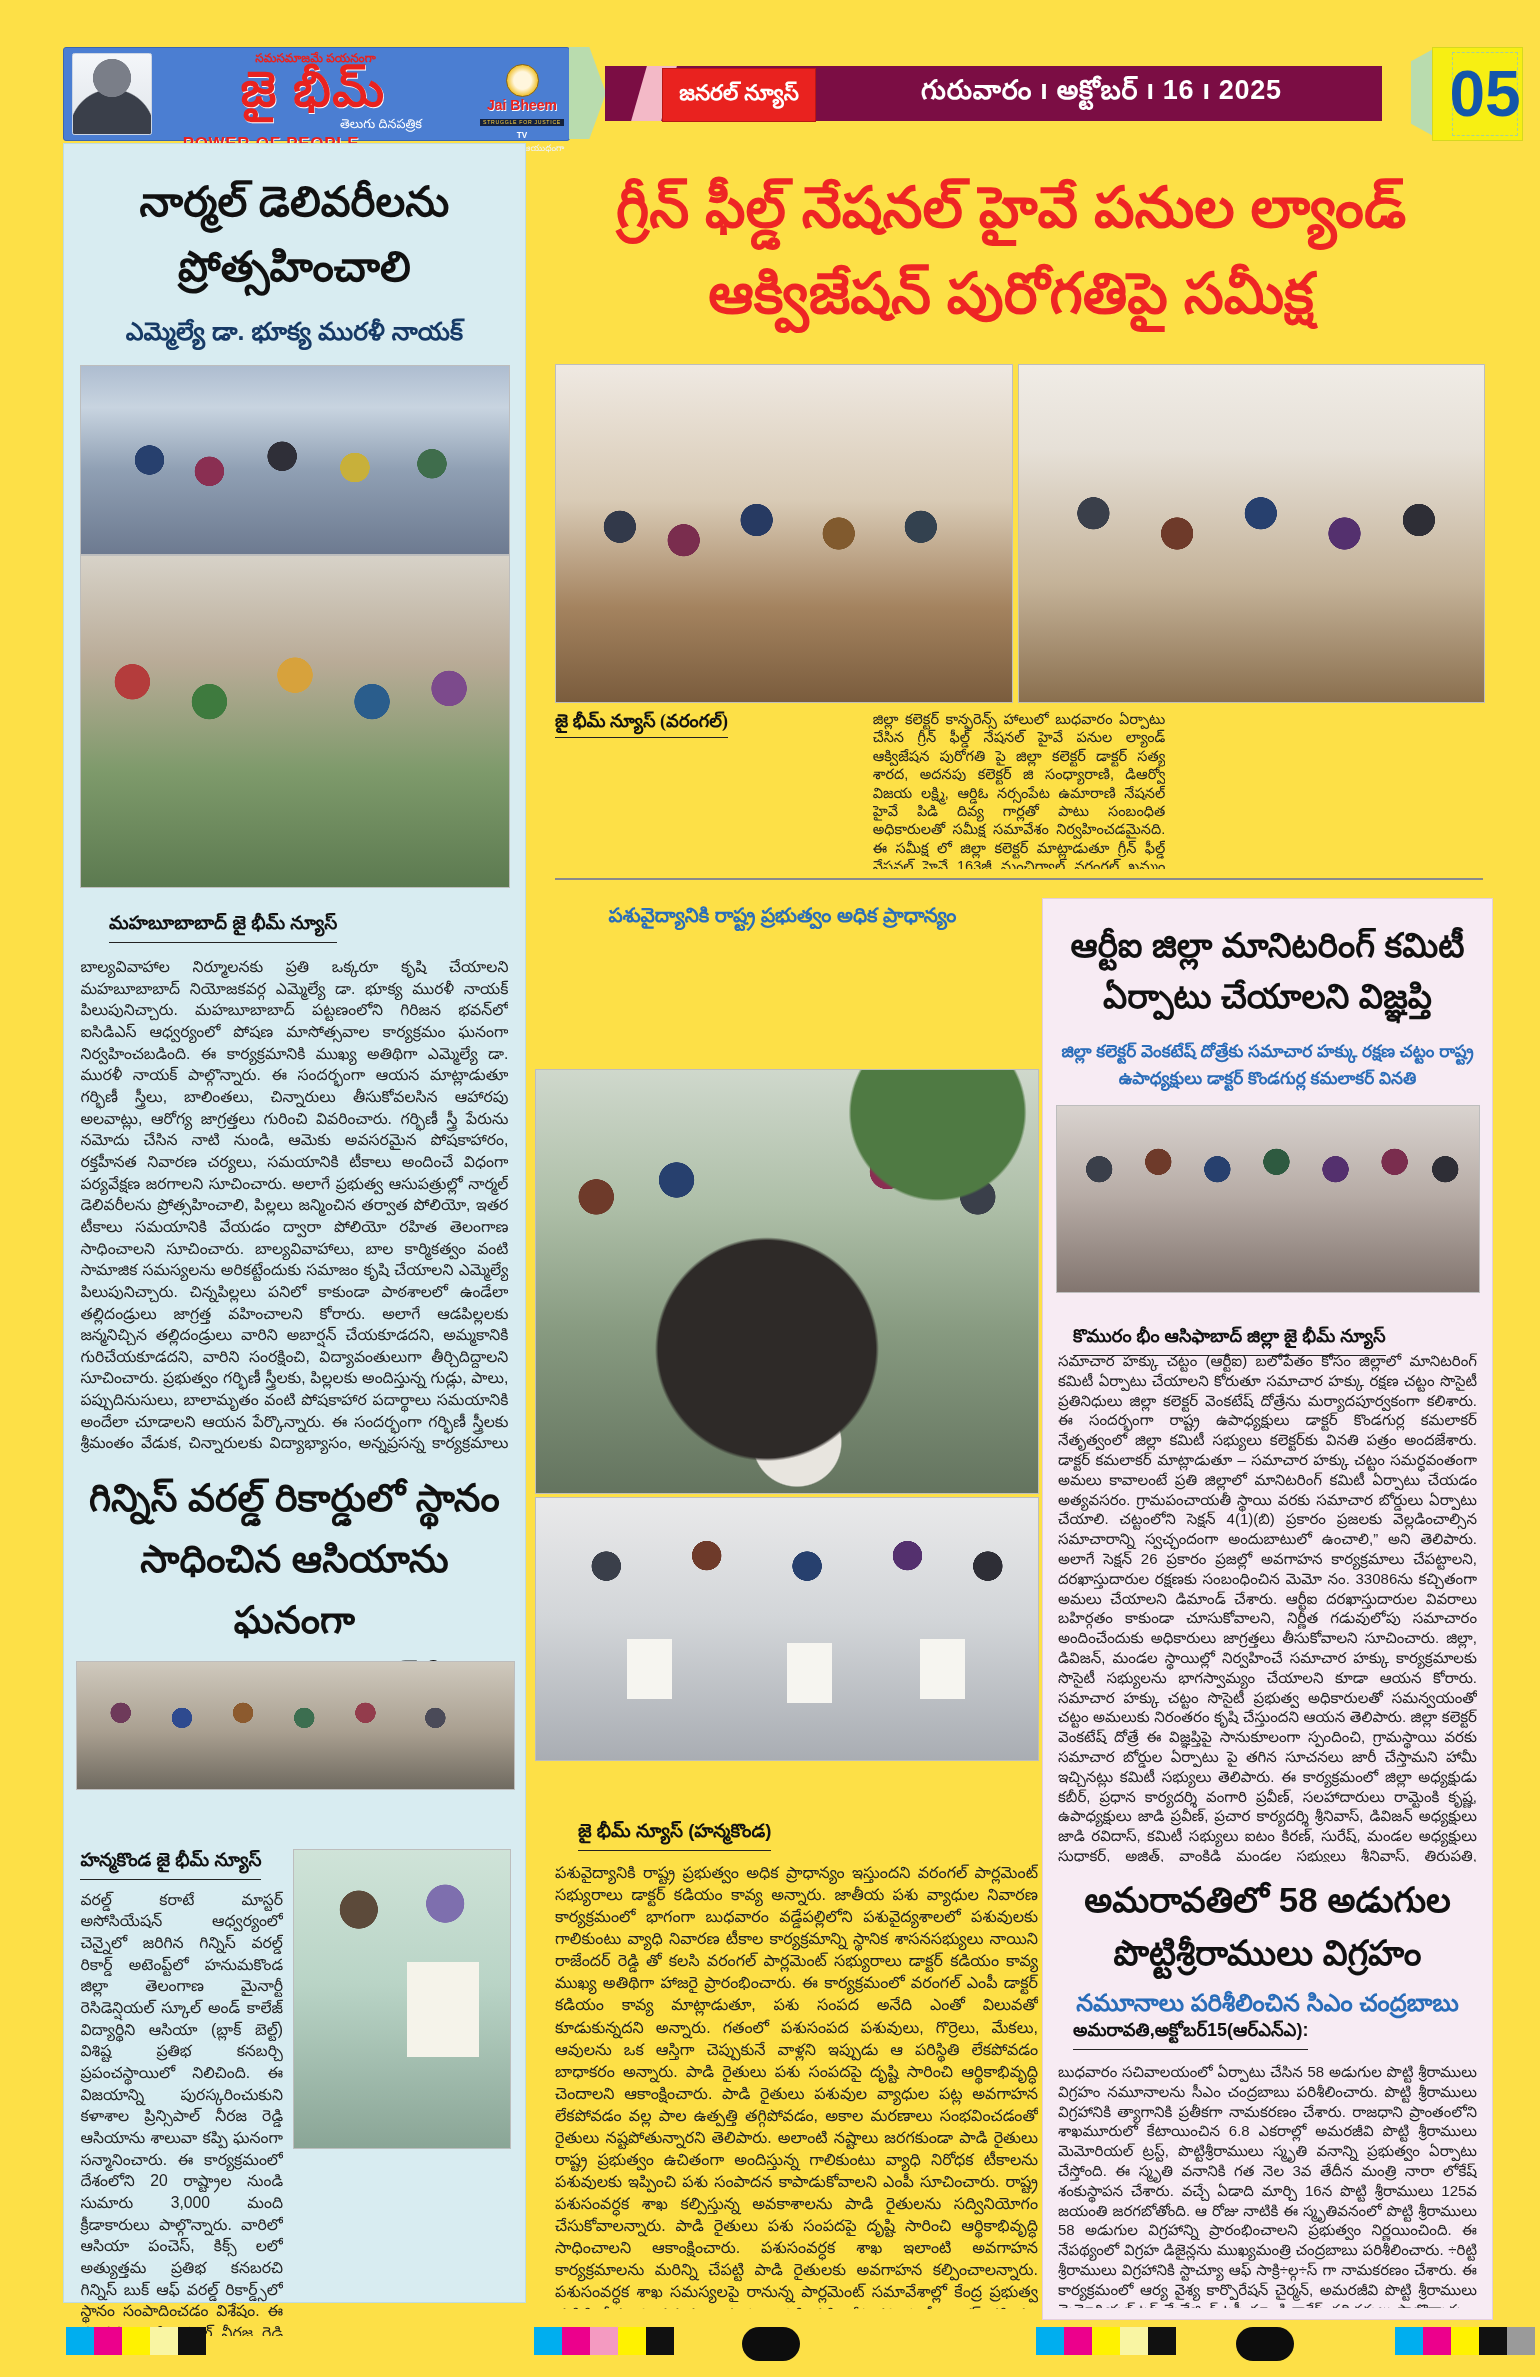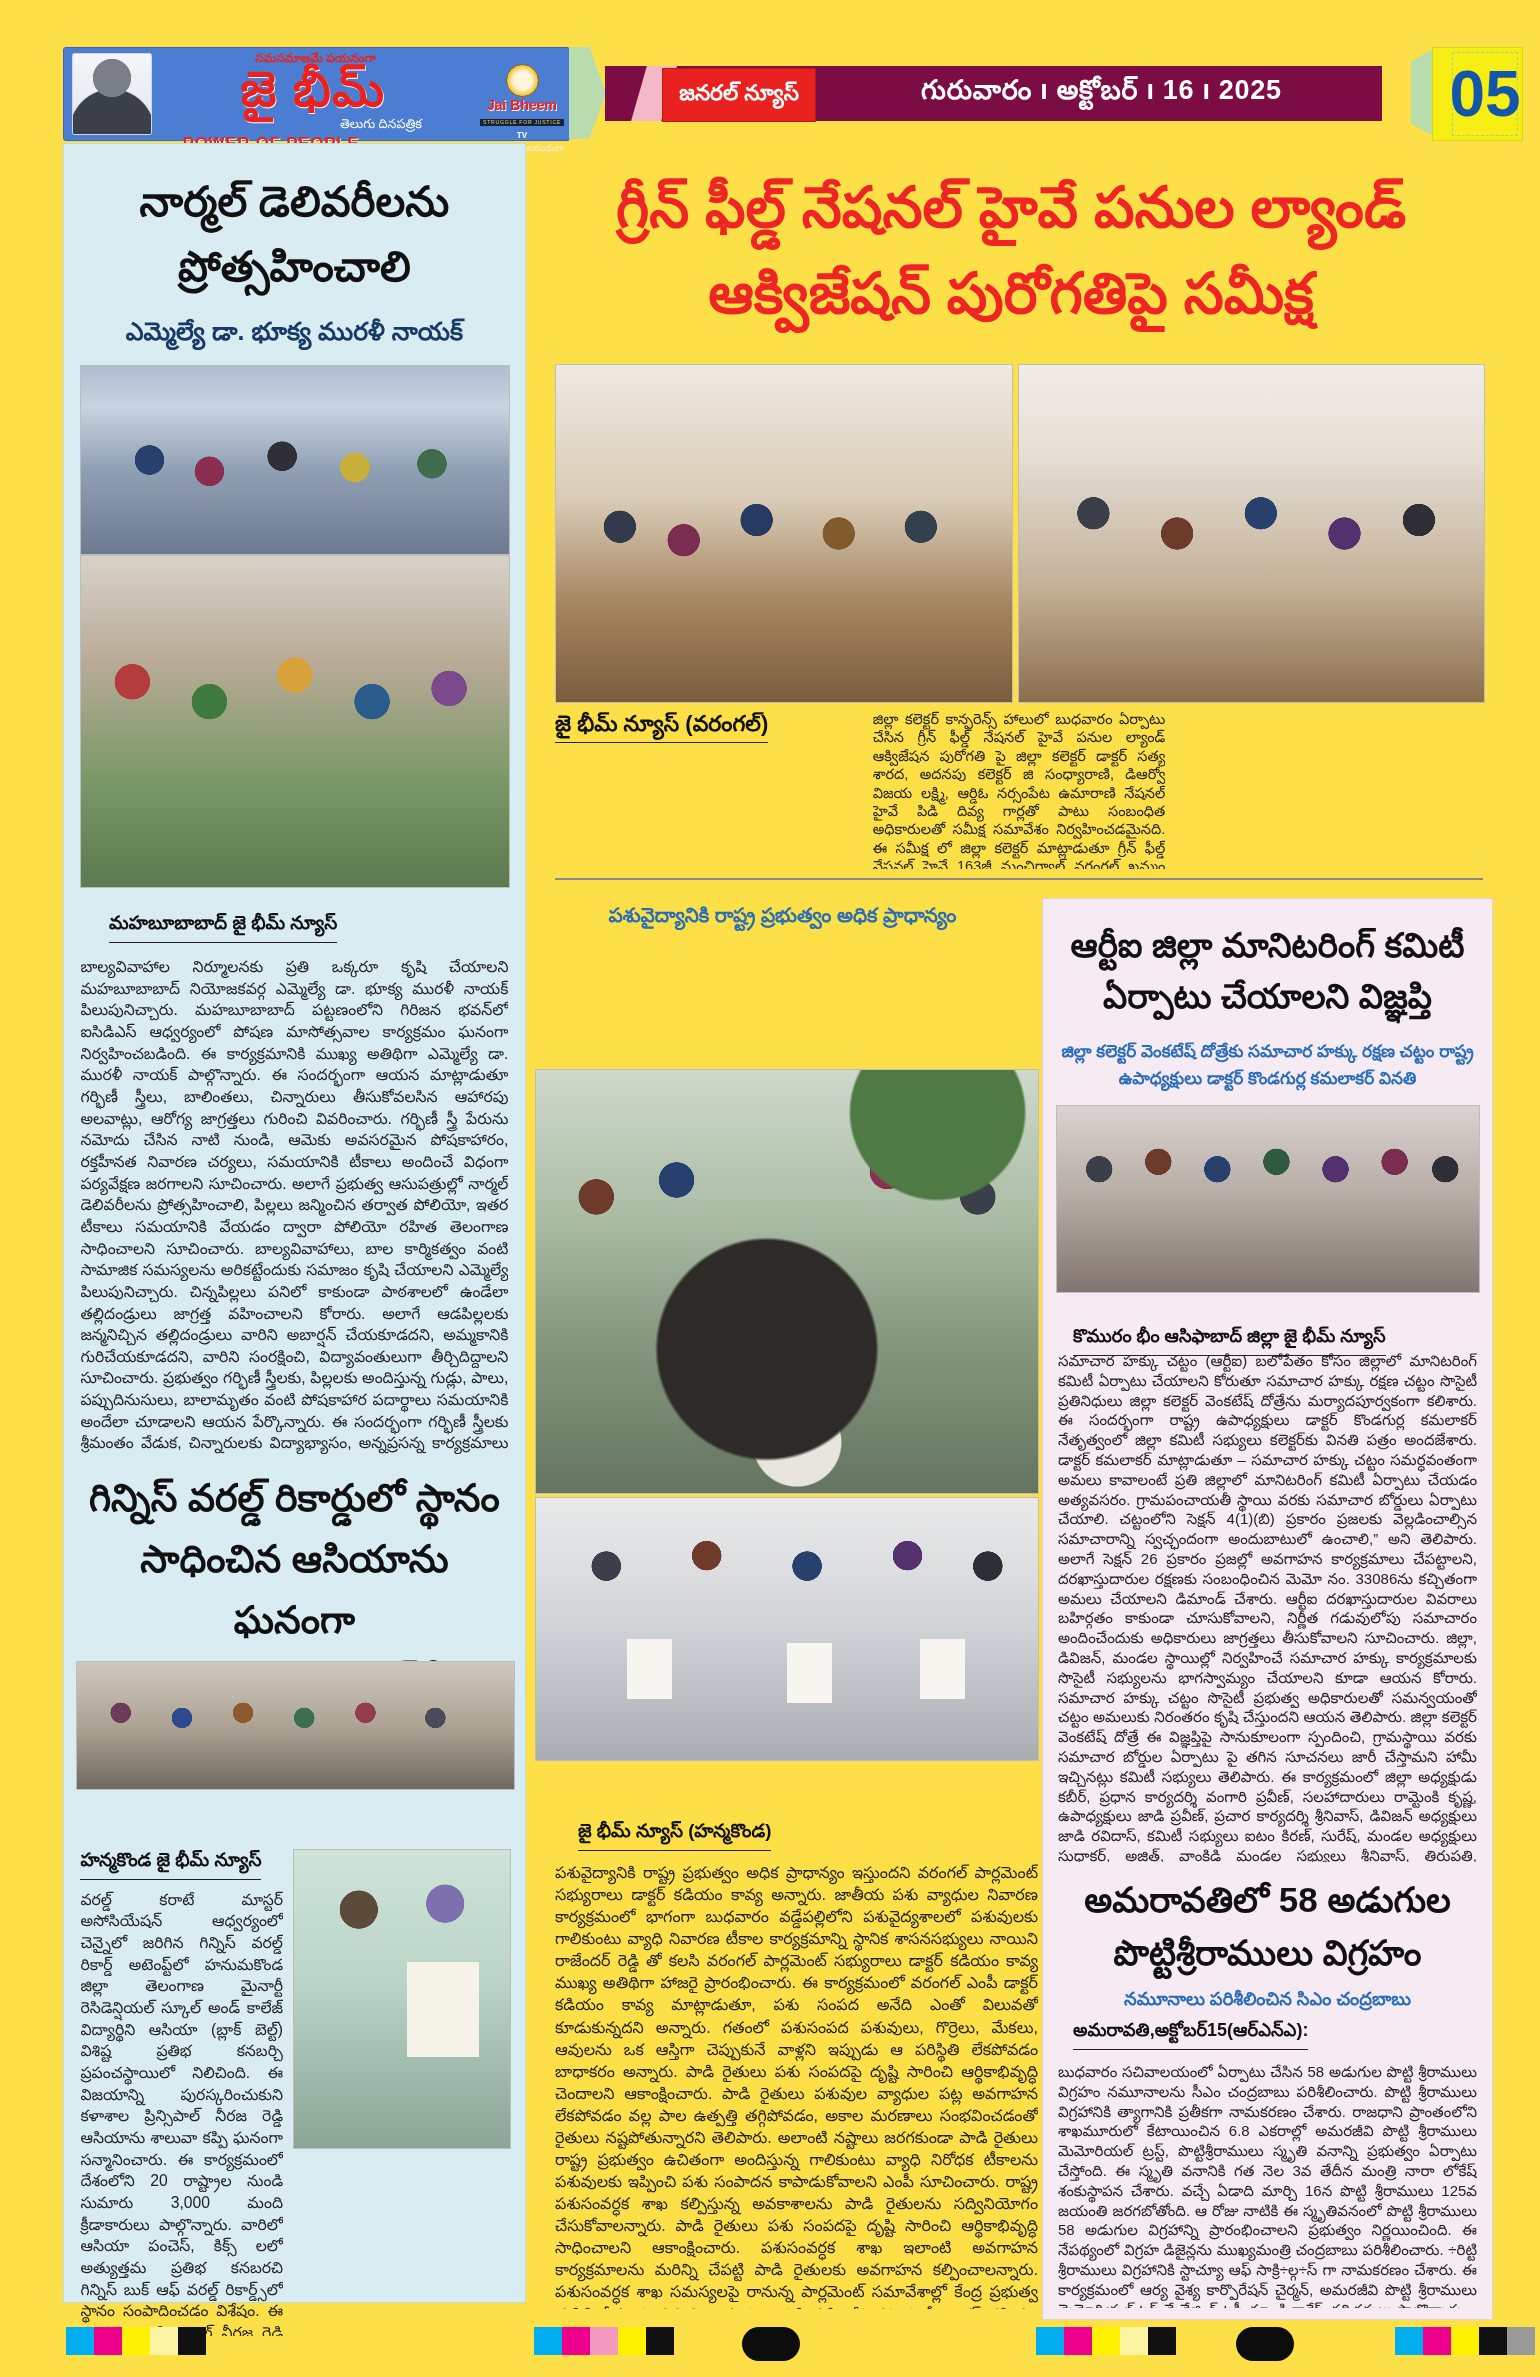--- a/index.html
+++ b/index.html
@@ -45,21 +45,21 @@
   .k-left1{left:13.4px;top:173px;width:434px;}
   .dateline{font-weight:bold;font-size:18.6px;color:#111;border-bottom:1.5px solid #222;display:inline-block;padding-bottom:3.7px;}
   .bodytext{font-size:15.7px;line-height:1.38;text-align:justify;color:#222;overflow:hidden;}
   .h-left2{left:10.4px;top:1324px;width:440px;color:#111;font-size:38px;line-height:1.6;font-weight:800;text-align:center;}
   .h-mid2{left:3px;top:0;width:507px;color:#111;font-size:30px;line-height:1.55;font-weight:800;text-align:center;}
   .kicker-blue{color:#2a6db9;font-weight:bold;text-align:center;}
   .h-right{color:#111;font-weight:800;text-align:center;}
   .photo{position:absolute;border:0.7px solid #bdbdbd;}
   .divider{left:555px;top:878px;width:928px;height:1.5px;background:#8a8a8a;}
   .midtext{left:555px;top:710px;width:928px;height:159px;column-count:3;column-gap:25px;font-size:14.5px;line-height:1.27;text-align:justify;overflow:hidden;}
-  .midtext .dateline{font-size:22px;margin-bottom:6px;}
+  .midtext .dateline{font-size:18px;margin-bottom:6px;font-family:Liberation Serif, serif;}
   
   .mark-sq{display:inline-block;width:28px;height:28px;vertical-align:top;}
   .mark-pill{position:absolute;width:58px;height:34px;border-radius:17px;background:#0d0d0d;}
   .markgroup{position:absolute;height:28px;font-size:0;}
 </style>
 </head>
 <body>
 
 <div id="page">
 
@@ -210,21 +210,21 @@
         radial-gradient(13.4px at 92% 34%,#2e2e36 97%,transparent),
         linear-gradient(180deg,#d9d3cf 0%,#b7aca6 48%,#82756f 100%);"></div>
 
     <div class="abs" style="left:30px;top:411px;margin-top:16px;">
       <span class="dateline" style="font-size:18px;">కొమురం భీం ఆసిఫాబాద్ జిల్లా జై భీమ్ న్యూస్</span>
     </div>
     <div class="abs bodytext" style="left:15px;top:452px;width:419px;height:511px;font-size:15px;line-height:1.32;">సమాచార హక్కు చట్టం (ఆర్టీఐ) బలోపేతం కోసం జిల్లాలో మానిటరింగ్ కమిటీ ఏర్పాటు చేయాలని కోరుతూ సమాచార హక్కు రక్షణ చట్టం సొసైటీ ప్రతినిధులు జిల్లా కలెక్టర్ వెంకటేష్ దోత్రేను మర్యాదపూర్వకంగా కలిశారు. ఈ సందర్భంగా రాష్ట్ర ఉపాధ్యక్షులు డాక్టర్ కొండగుర్ల కమలాకర్ నేతృత్వంలో జిల్లా కమిటీ సభ్యులు కలెక్టర్‌కు వినతి పత్రం అందజేశారు. డాక్టర్ కమలాకర్ మాట్లాడుతూ – సమాచార హక్కు చట్టం సమర్ధవంతంగా అమలు కావాలంటే ప్రతి జిల్లాలో మానిటరింగ్ కమిటీ ఏర్పాటు చేయడం అత్యవసరం. గ్రామపంచాయతీ స్థాయి వరకు సమాచార బోర్డులు ఏర్పాటు చేయాలి. చట్టంలోని సెక్షన్ 4(1)(బి) ప్రకారం ప్రజలకు వెల్లడించాల్సిన సమాచారాన్ని స్వచ్ఛందంగా అందుబాటులో ఉంచాలి,” అని తెలిపారు. అలాగే సెక్షన్ 26 ప్రకారం ప్రజల్లో అవగాహన కార్యక్రమాలు చేపట్టాలని, దరఖాస్తుదారుల రక్షణకు సంబంధించిన మెమో నం. 33086ను కచ్చితంగా అమలు చేయాలని డిమాండ్ చేశారు. ఆర్టీఐ దరఖాస్తుదారుల వివరాలు బహిర్గతం కాకుండా చూసుకోవాలని, నిర్ణీత గడువులోపు సమాచారం అందించేందుకు అధికారులు జాగ్రత్తలు తీసుకోవాలని సూచించారు. జిల్లా, డివిజన్, మండల స్థాయిల్లో నిర్వహించే సమాచార హక్కు కార్యక్రమాలకు సొసైటీ సభ్యులను భాగస్వామ్యం చేయాలని కూడా ఆయన కోరారు. సమాచార హక్కు చట్టం సొసైటీ ప్రభుత్వ అధికారులతో సమన్వయంతో చట్టం అమలుకు నిరంతరం కృషి చేస్తుందని ఆయన తెలిపారు. జిల్లా కలెక్టర్ వెంకటేష్ దోత్రే ఈ విజ్ఞప్తిపై సానుకూలంగా స్పందించి, గ్రామస్థాయి వరకు సమాచార బోర్డుల ఏర్పాటు పై తగిన సూచనలు జారీ చేస్తామని హామీ ఇచ్చినట్లు కమిటీ సభ్యులు తెలిపారు. ఈ కార్యక్రమంలో జిల్లా అధ్యక్షుడు కబీర్, ప్రధాన కార్యదర్శి వంగారి ప్రవీణ్, సలహాదారులు రామ్టెంకి కృష్ణ, ఉపాధ్యక్షులు జాడి ప్రవీణ్, ప్రచార కార్యదర్శి శ్రీనివాస్, డివిజన్ అధ్యక్షులు జాడి రవిదాస్, కమిటీ సభ్యులు ఐటం కిరణ్, సురేష్, మండల అధ్యక్షులు సుధాకర్, అజిత్, వాంకిడి మండల సభ్యులు శ్రీనివాస్, తిరుపతి, కాగజ్‌నగర్ మండల కమిటీ సభ్యులు మద్దెల సురేష్, సిర్పూర్ మండల కమిటీ సభ్యులు ఫయాజుద్దీన్ తదితరులు పాల్గొన్నారు.</div>
 
     <div class="abs h-right pre" style="left:7.5px;top:975px;width:434px;font-size:35px;line-height:1.5;">అమరావతిలో 58 అడుగుల
 పొట్టిశ్రీరాములు విగ్రహం</div>
-    <div class="abs kicker-blue" style="left:7.5px;top:1090px;width:434px;font-size:18px;">నమూనాలు పరిశీలించిన సిఎం చంద్రబాబు</div>
+    <div class="abs kicker-blue" style="left:7.5px;top:1090px;width:434px;font-size:24px;">నమూనాలు పరిశీలించిన సిఎం చంద్రబాబు</div>
     <div class="abs" style="left:30px;top:1121px;">
       <span class="dateline" style="font-size:18px;">అమరావతి,అక్టోబర్15(ఆర్ఎన్ఎ):</span>
     </div>
     <div class="abs bodytext" style="left:15px;top:1163px;width:419px;height:246px;font-size:15px;line-height:1.32;">బుధవారం సచివాలయంలో ఏర్పాటు చేసిన 58 అడుగుల పొట్టి శ్రీరాములు విగ్రహం నమూనాలను సీఎం చంద్రబాబు పరిశీలించారు. పొట్టి శ్రీరాములు విగ్రహానికి త్యాగానికి ప్రతీకగా నామకరణం చేశారు. రాజధాని ప్రాంతంలోని శాఖమూరులో కేటాయించిన 6.8 ఎకరాల్లో అమరజీవి పొట్టి శ్రీరాములు మెమోరియల్ ట్రస్ట్, పొట్టిశ్రీరాములు స్మృతి వనాన్ని ప్రభుత్వం ఏర్పాటు చేస్తోంది. ఈ స్మృతి వనానికి గత నెల 3వ తేదీన మంత్రి నారా లోకేష్ శంకుస్థాపన చేశారు. వచ్చే ఏడాది మార్చి 16న పొట్టి శ్రీరాములు 125వ జయంతి జరగబోతోంది. ఆ రోజు నాటికి ఈ స్మృతివనంలో పొట్టి శ్రీరాములు 58 అడుగుల విగ్రహాన్ని ప్రారంభించాలని ప్రభుత్వం నిర్ణయించింది. ఈ నేపథ్యంలో విగ్రహ డిజైన్లను ముఖ్యమంత్రి చంద్రబాబు పరిశీలించారు. ÷రిట్టి శ్రీరాములు విగ్రహానికి స్టాచ్యూ ఆఫ్ సాక్రి÷ల్గ÷స్ గా నామకరణం చేశారు. ఈ కార్యక్రమంలో ఆర్య వైశ్య కార్పొరేషన్ చైర్మన్, అమరజీవి పొట్టి శ్రీరాములు మెమోరియల్ ట్రస్ట్ మేనేజింగ్ ట్రస్టీ డూండి రాకేష్ తదితరులు పాల్గొన్నారు.</div>
   </div>
 
   <div class="markgroup" style="left:66px;top:2327px;"><span class="mark-sq" style="background: rgb(0, 174, 239);"></span><span class="mark-sq" style="background: rgb(236, 0, 140);"></span><span class="mark-sq" style="background: rgb(255, 242, 0);"></span><span class="mark-sq" style="background: rgb(249, 245, 163);"></span><span class="mark-sq" style="background: rgb(17, 17, 17);"></span></div>
   <div class="markgroup" style="left:534px;top:2327px;"><span class="mark-sq" style="background: rgb(0, 174, 239);"></span><span class="mark-sq" style="background: rgb(236, 0, 140);"></span><span class="mark-sq" style="background: rgb(244, 154, 193);"></span><span class="mark-sq" style="background: rgb(255, 242, 0);"></span><span class="mark-sq" style="background: rgb(17, 17, 17);"></span></div>
   <div class="mark-pill" style="left:742px;top:2327px;"></div>
   <div class="markgroup" style="left:1036px;top:2327px;"><span class="mark-sq" style="background: rgb(0, 174, 239);"></span><span class="mark-sq" style="background: rgb(236, 0, 140);"></span><span class="mark-sq" style="background: rgb(255, 242, 0);"></span><span class="mark-sq" style="background: rgb(249, 245, 163);"></span><span class="mark-sq" style="background: rgb(17, 17, 17);"></span></div>

